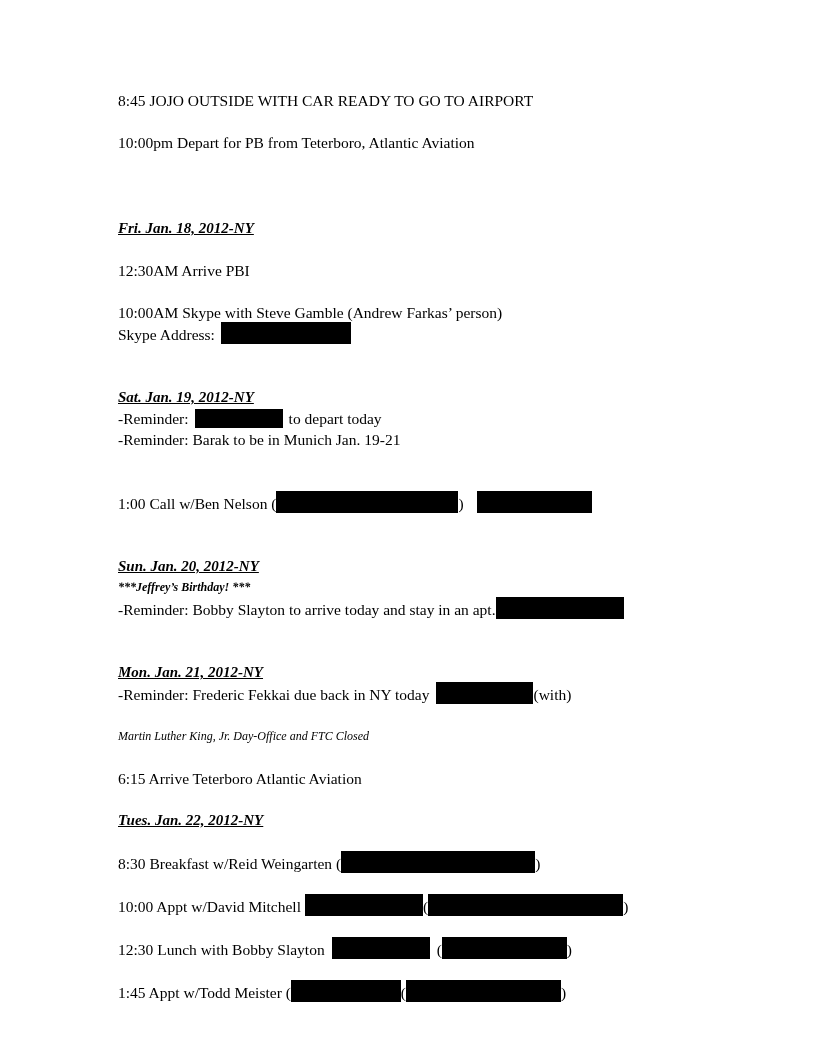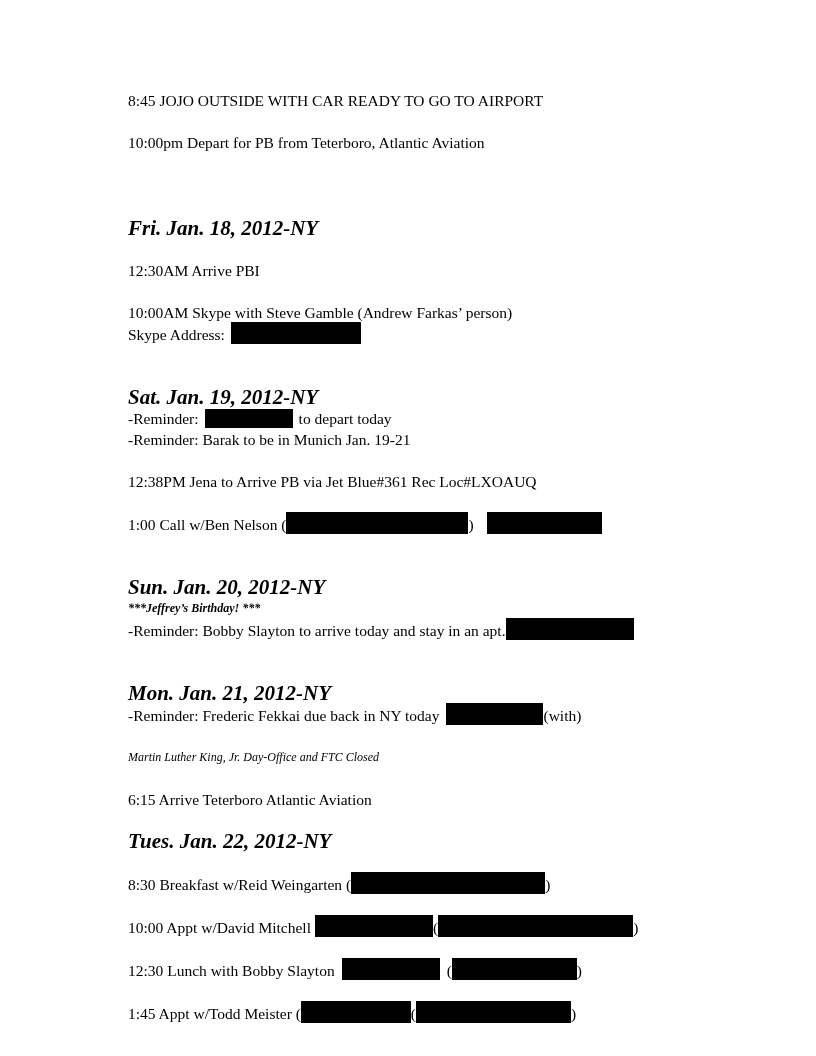--- a/index.html
+++ b/index.html
@@ -16,39 +16,40 @@
     overflow: hidden;
   }
   .page {
     position: relative;
     width: 816px;
     height: 1056px;
     background: #ffffff;
   }
   .content {
     position: absolute;
-    left: 128px;
+    left: 118px;
     top: 90px;
     width: 600px;
   }
   .line {
     font-size: 15.5px;
     line-height: 21px;
     white-space: nowrap;
     margin: 0;
     position: relative;
   }
   .gap-sm { height: 10px; }
   .gap-md { height: 21px; }
   .gap-lg { height: 32px; }
   .gap-xl { height: 44px; }
   .heading {
     font-weight: bold;
     font-style: italic;
-    font-size: 21px;
+    text-decoration: underline;
+    font-size: 15px;
     line-height: 21px;
     white-space: nowrap;
   }
   .bold-italic {
     font-weight: bold;
     font-style: italic;
     font-size: 12px;
     line-height: 21px;
     white-space: nowrap;
   }
@@ -110,21 +111,20 @@
     <div class="inline-row">
       <span>-Reminder:</span>
       <span class="redact" style="width:88px; margin-left:6px; margin-right:6px;"></span>
       <span>to depart today</span>
     </div>
 
     <div class="line">-Reminder: Barak to be in Munich Jan. 19-21</div>
 
     <div class="gap-md"></div>
 
-    <div class="line">12:38PM Jena to Arrive PB via Jet Blue#361 Rec Loc#LXOAUQ</div>
     <div class="gap-md"></div>
 
     <div class="inline-row">
       <span>1:00 Call w/Ben Nelson (</span>
       <span class="redact redact-tall" style="width:182px;"></span>
       <span>)</span>
       <span class="redact redact-tall" style="width:115px; margin-left:13px;"></span>
     </div>
     <div class="gap-lg"></div>
     <div class="gap-sm"></div>

